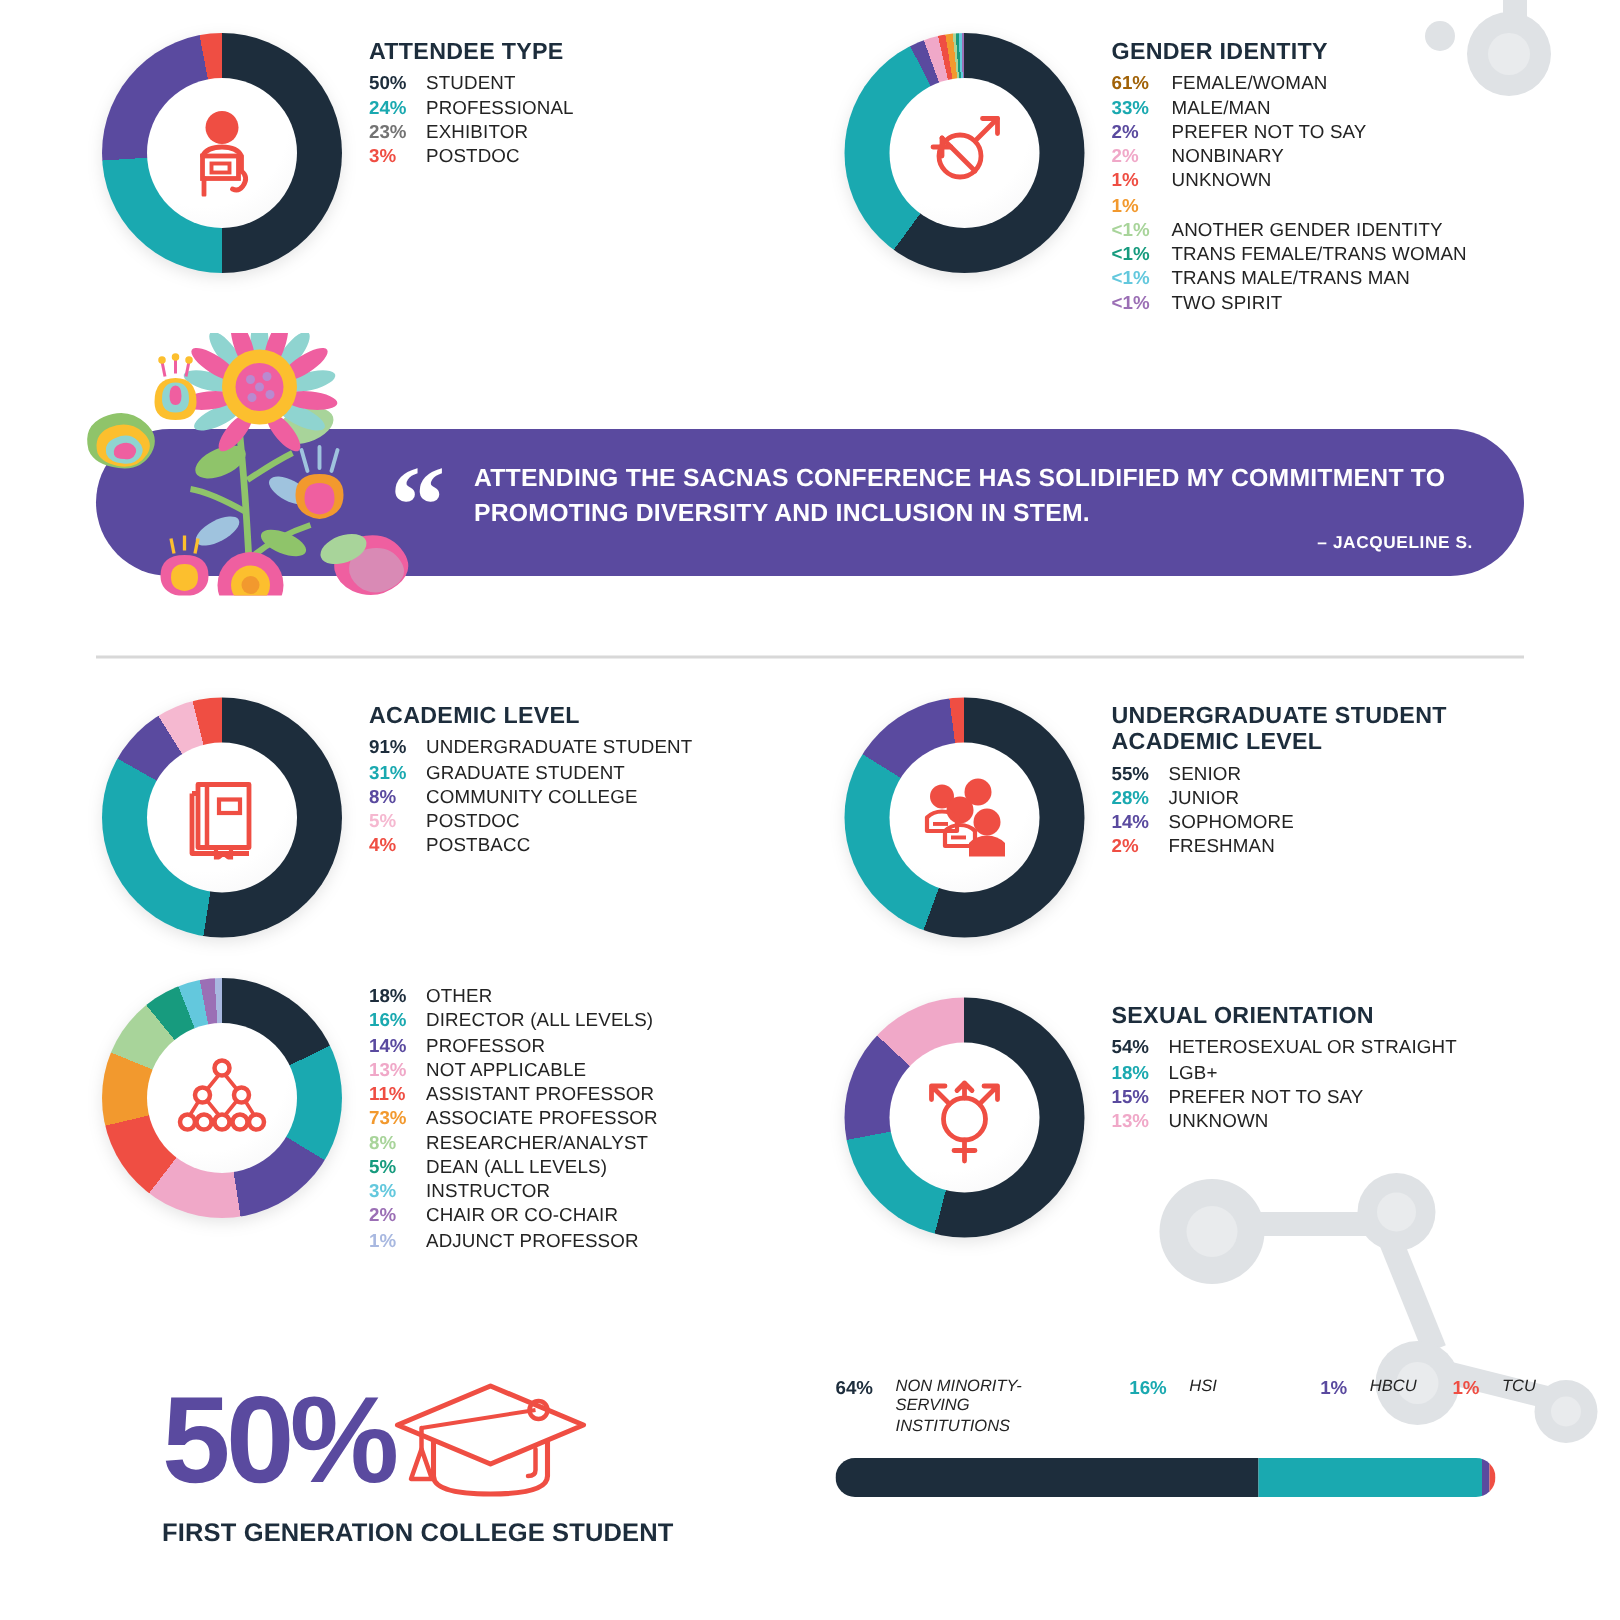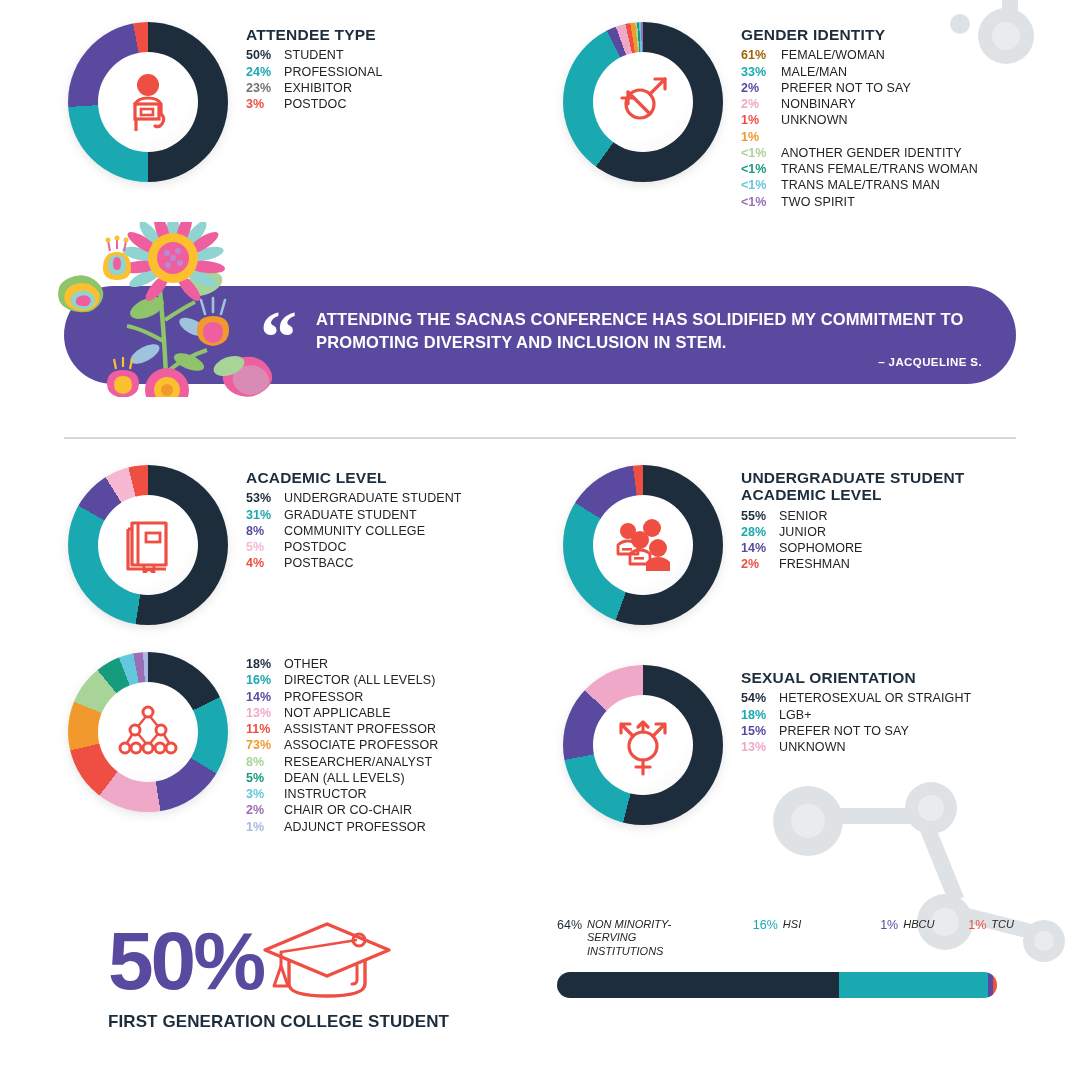--- a/index.html
+++ b/index.html
@@ -87,21 +87,21 @@
   }
 
   
   #msi { position: absolute; left: 557px; top: 918px; width: 470px; z-index: 2; }
   #msi h3 {
     font-size: 15.5px; font-weight: bold; color: #1d2d3c;
     line-height: 1.16; text-transform: uppercase; margin-bottom: 5px;
   }
   #msi-legend { display: flex; align-items: flex-start; gap: 0; }
   .msi-item { display: flex; align-items: flex-start; }
-  .msi-pct { font-size: 12.5px; font-weight: normal; padding-right: 5px; white-space: nowrap; }
+  .msi-pct { font-size: 12.5px; font-weight: bold; padding-right: 15px; white-space: nowrap; }
   .msi-label { font-size: 11px; color: #232323; text-transform: uppercase; line-height: 1.22; white-space: pre-line; font-style: italic; }
   #msi-bar {
     display: flex; height: 26px; border-radius: 13px; overflow: hidden;
     margin-top: 14px; width: 440px;
   }
   .msi-seg { height: 100%; }
 </style>
 </head>
 <body>
 
@@ -340,21 +340,21 @@
         <rect x="24" y="16" width="14" height="9" fill="none" stroke="#ef4e43" stroke-width="2.8"></rect>
         <path d="M6 12 L10 12 M6 12 L6 52 L44 52" fill="none" stroke="#ef4e43" stroke-width="3.2" stroke-linejoin="round"></path>
         <path d="M22 48 L22 56 L27 52 L32 56 L32 48" fill="none" stroke="#ef4e43" stroke-width="2.8" stroke-linejoin="round"></path>
       </svg>
     </div>
   </div>
   <div class="legend">
     <h3>ACADEMIC LEVEL</h3>
     <div id="legend-acadlevel">
         <div class="legend-row">
-          <span class="legend-pct" style="color: rgb(29, 45, 60); width: 38px;">53%</span>
+          <span class="legend-pct" style="color: rgb(29, 45, 60); width: 38px;">91%</span>
           <span class="legend-label">UNDERGRADUATE STUDENT</span>
         </div>
         <div class="legend-row">
           <span class="legend-pct" style="color: rgb(26, 169, 176); width: 38px;">31%</span>
           <span class="legend-label">GRADUATE STUDENT</span>
         </div>
         <div class="legend-row">
           <span class="legend-pct" style="color: rgb(90, 74, 159); width: 38px;">8%</span>
           <span class="legend-label">COMMUNITY COLLEGE</span>
         </div>

